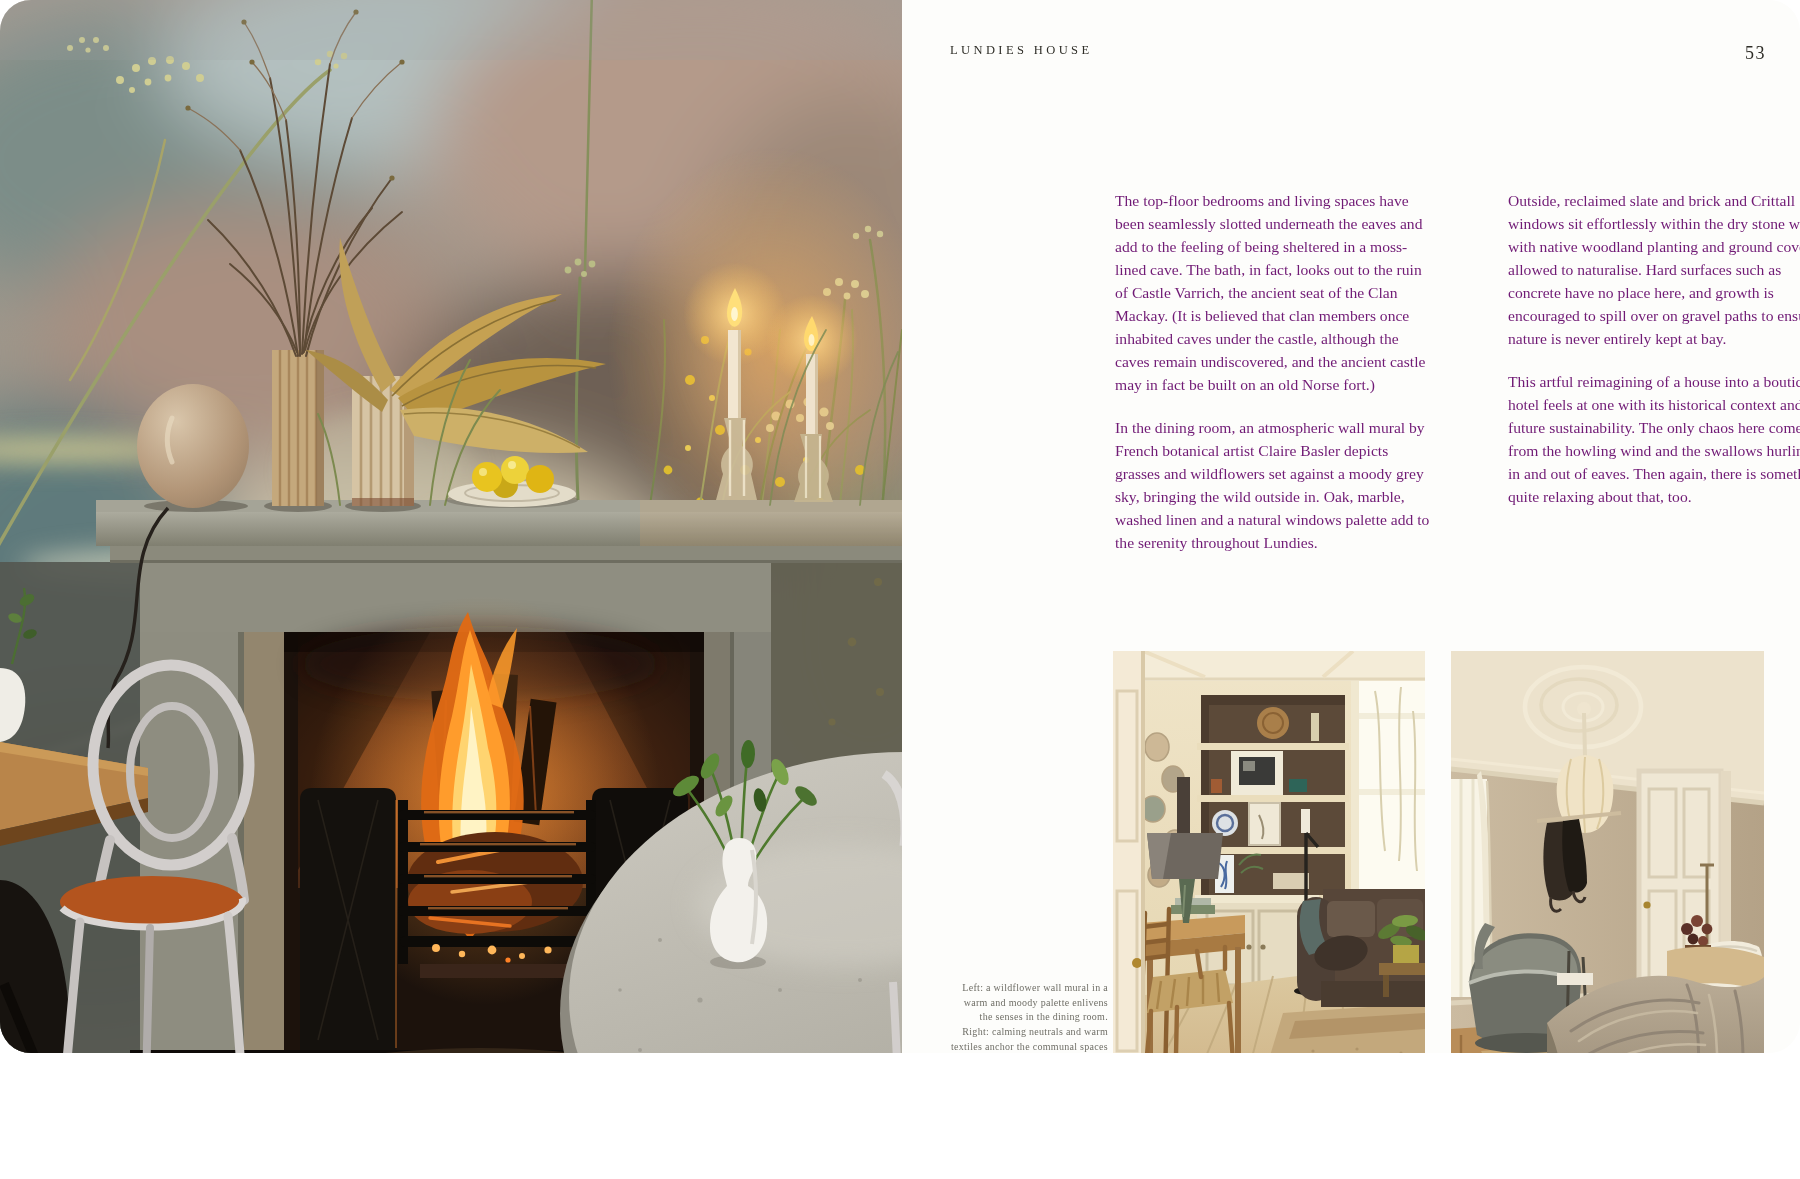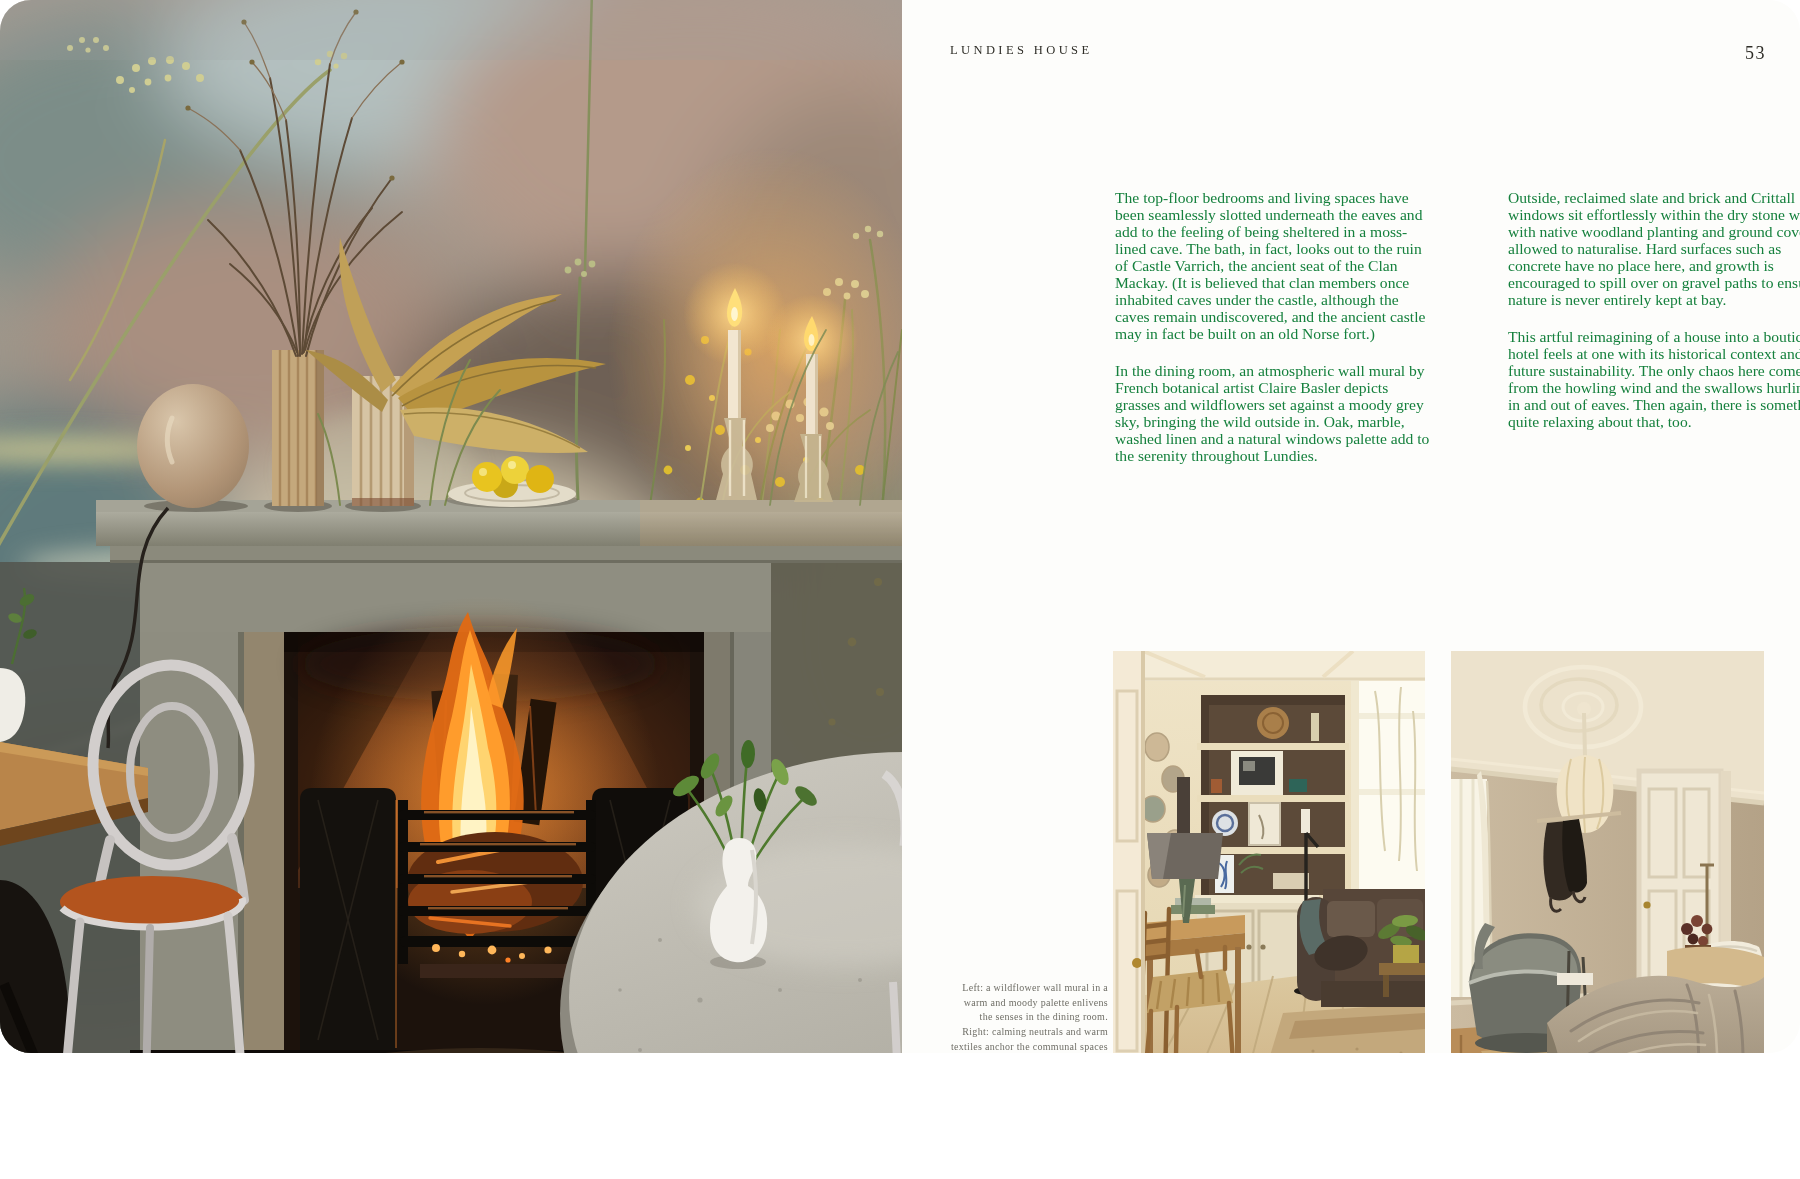--- a/index.html
+++ b/index.html
@@ -5,22 +5,22 @@
   html,body{margin:0;padding:0;background:#ffffff;}
   .spread{position:relative;width:1800px;height:1053px;background:#fdfdfb;
           font-family:"Liberation Serif",serif;overflow:hidden;border-radius:31px;}
   figure{margin:0;}
   svg{display:block;width:100%;height:100%;}
   .photo-main{position:absolute;left:0;top:0;width:902px;height:1179px;}
   .running-head{position:absolute;left:950px;top:43px;font-size:12.5px;
                 letter-spacing:3.4px;color:#2e2d27;white-space:nowrap;}
   .folio{position:absolute;left:1730px;top:43px;width:36px;text-align:right;
          font-size:18px;letter-spacing:1.5px;color:#2e2d27;}
-  .col{position:absolute;top:189px;width:318px;font-size:15.6px;line-height:17px;
-       color:#15803d;text-align:left;}
+  .col{position:absolute;top:189px;width:318px;font-size:15.6px;line-height:23px;
+       color:#701a75;text-align:left;}
   .col p{margin:0 0 20px 0;}
   .col1{left:1115px;}
   .col2{left:1508px;}
   .caption{position:absolute;left:950px;top:981px;width:158px;
            font-size:10px;line-height:14.7px;color:#6f6e66;letter-spacing:.3px;text-align:right;}
   .caption p{margin:0;}
   .caption-rule{border:0;border-top:1.5px solid #504f49;width:142px;margin:10px 0 0 0;}
   .inset{position:absolute;top:651px;width:312px;height:461px;}
   .inset1{left:1113px;}
   .inset2{left:1451px;width:313px;}

